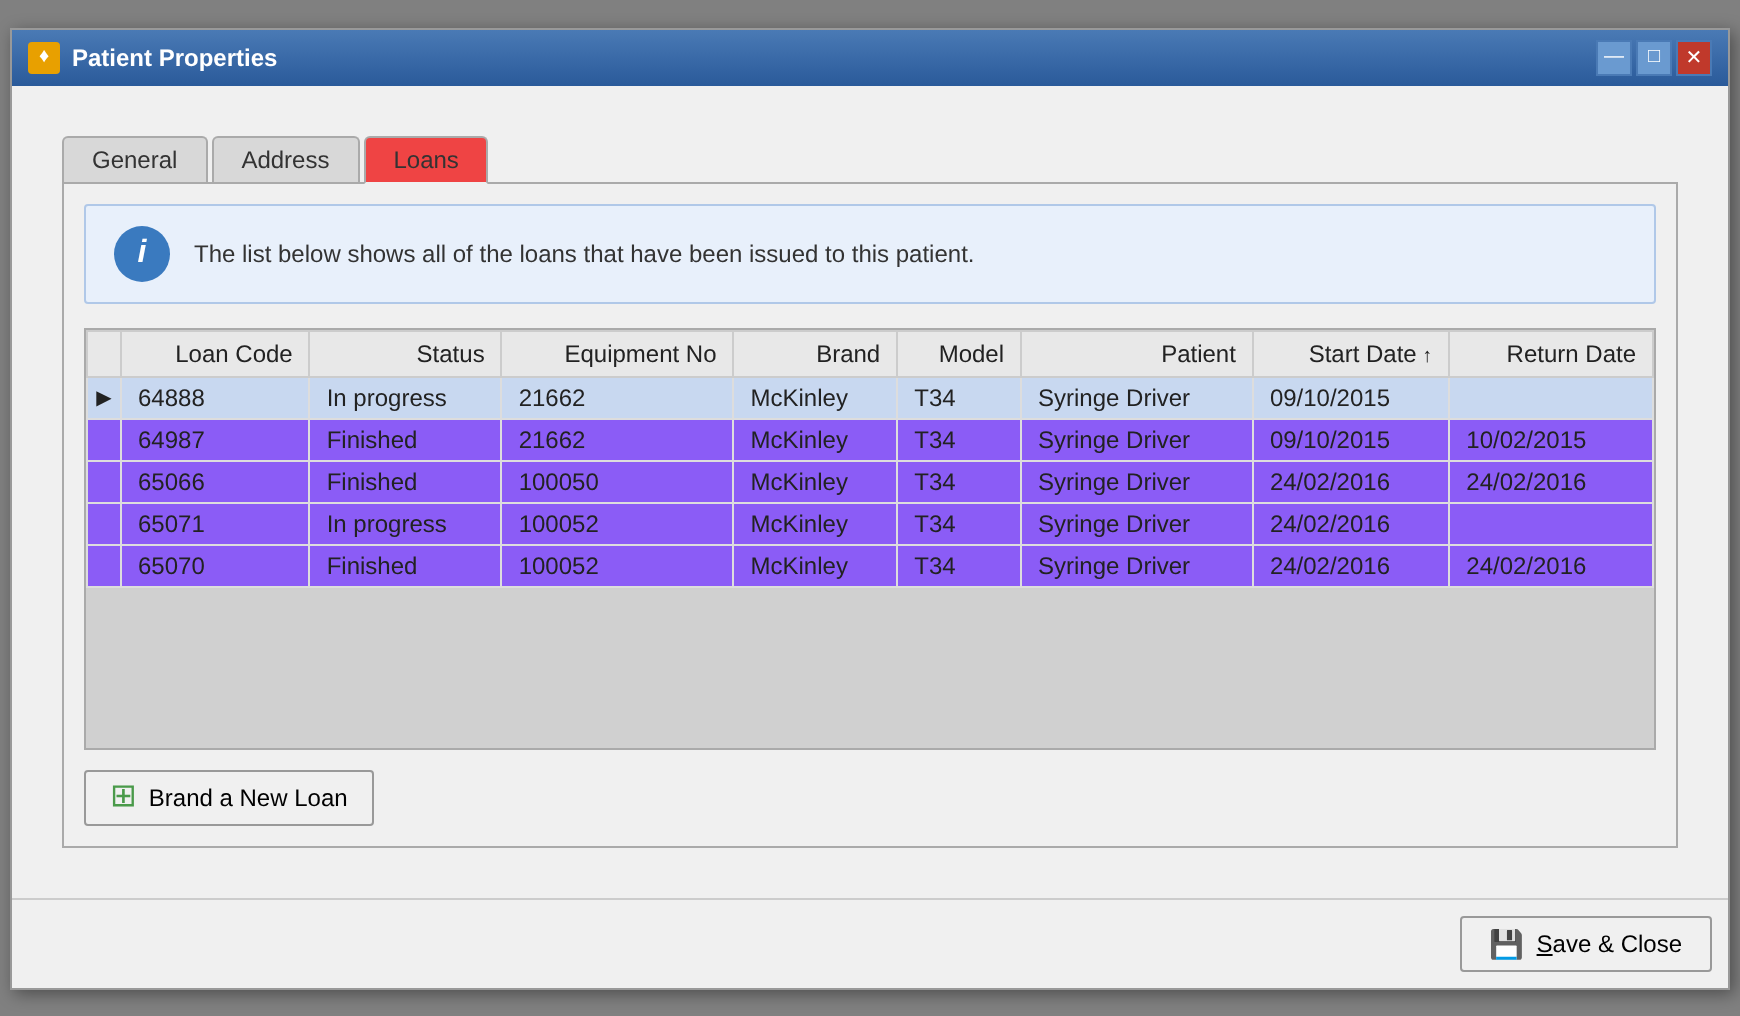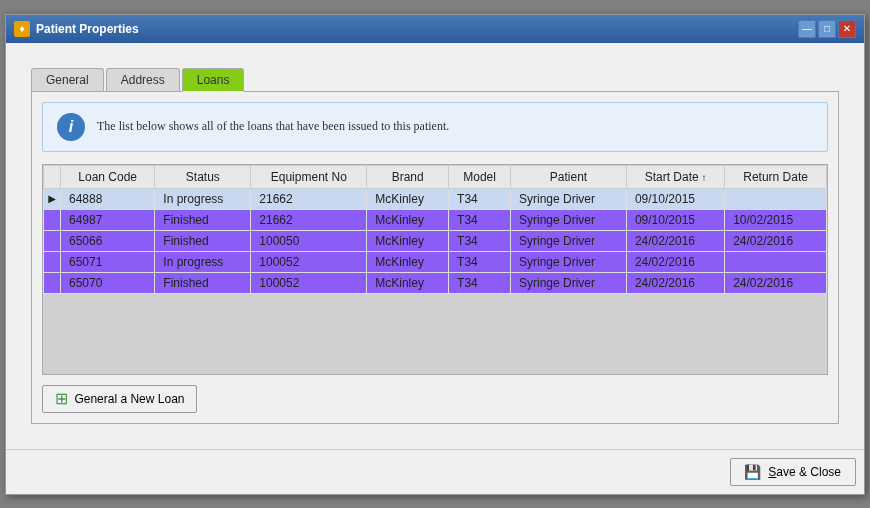--- a/index.html
+++ b/index.html
@@ -78,21 +78,21 @@
       padding: 4px 14px;
       background: #d8d8d8;
       border: 1px solid #aaa;
       border-bottom: none;
       cursor: pointer;
       font-size: 12px;
       border-radius: 3px 3px 0 0;
       color: #333;
     }
     .tab.active {
-      background: #84cc16;
+      background: #ef4444;
       border-bottom: 1px solid #f0f0f0;
       margin-bottom: -1px;
       z-index: 1;
       font-weight: normal;
     }
     .tab-content {
       border: 1px solid #aaa;
       border-top: none;
       padding: 10px;
       background: #f0f0f0;
@@ -117,40 +117,39 @@
       justify-content: center;
       color: white;
       font-style: italic;
       font-weight: bold;
       font-size: 16px;
       flex-shrink: 0;
     }
     .info-text {
       color: #333;
       font-size: 12px;
-      font-family: Liberation Serif, serif;
     }
     .table-container {
       border: 1px solid #aaa;
       background: white;
       margin-bottom: 10px;
       overflow: hidden;
     }
     table {
       width: 100%;
       border-collapse: collapse;
       font-size: 12px;
     }
     thead tr {
       background: #e8e8e8;
     }
     thead th {
       border: 1px solid #ccc;
       padding: 4px 8px;
-      text-align: center;
+      text-align: right;
       font-weight: normal;
       color: #222;
       white-space: nowrap;
     }
     thead th.sorted::after {
       content: ' ↑';
       font-size: 10px;
     }
     tbody tr {
       background: #8b5cf6;
@@ -324,21 +323,21 @@
                 <td>24/02/2016</td>
               </tr>
             </tbody>
         </table>
         <div class="empty-rows"></div>
       </div>
 
       <div class="bottom-bar">
         <button class="create-btn">
           <span class="create-icon">⊞</span>
-          <span>General a New Loan</span>
+          <span>Brand a New Loan</span>
         </button>
       </div>
     </div>
   </div>
 
   <div class="footer">
     <button class="footer-btn">
       <span class="floppy-icon">💾</span>
       <span><span class="underline">S</span>ave &amp; Close</span>
     </button>

